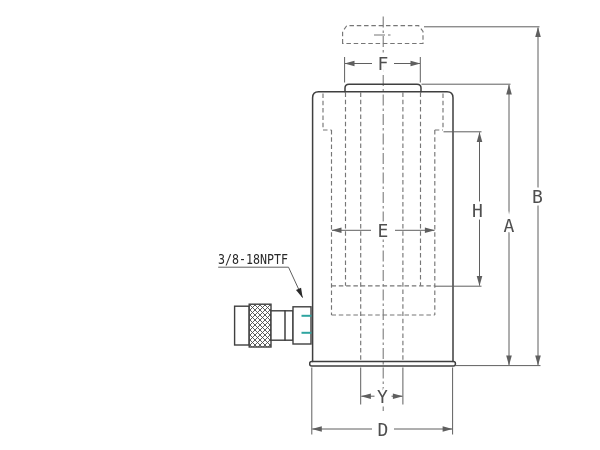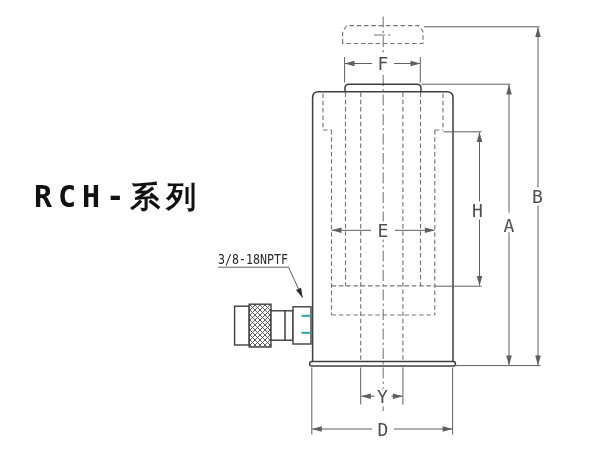--- a/index.html
+++ b/index.html
@@ -23,21 +23,20 @@
             fill:var(--callout_text,#2a2a2a);}
   #series-title{position:absolute;left:34px;top:177px;font-size:30px;font-weight:bold;
             letter-spacing:6px;color:var(--title_text,#111);white-space:nowrap;
             font-family:"DejaVu Sans Mono","Liberation Mono",monospace;}
 </style>
 </head>
 <body>
 
 <div id="stage">
 
-  <div id="series-title">RCH-系列</div>
 
   <svg id="drawing" width="600" height="450" viewBox="0 0 600 450">
     <defs>
       <marker id="arrow" markerWidth="11" markerHeight="8" refX="10" refY="4" orient="auto" markerUnits="userSpaceOnUse">
         <path d="M0.5,1.2 L10.5,4 L0.5,6.8 Z" class="arrfill"></path>
       </marker>
       <marker id="arrowDark" markerWidth="11" markerHeight="8" refX="10" refY="4" orient="auto" markerUnits="userSpaceOnUse">
         <path d="M0.5,1.2 L10.5,4 L0.5,6.8 Z" class="arrdark"></path>
       </marker>
       <pattern id="knurl" width="5" height="5" patternUnits="userSpaceOnUse">

